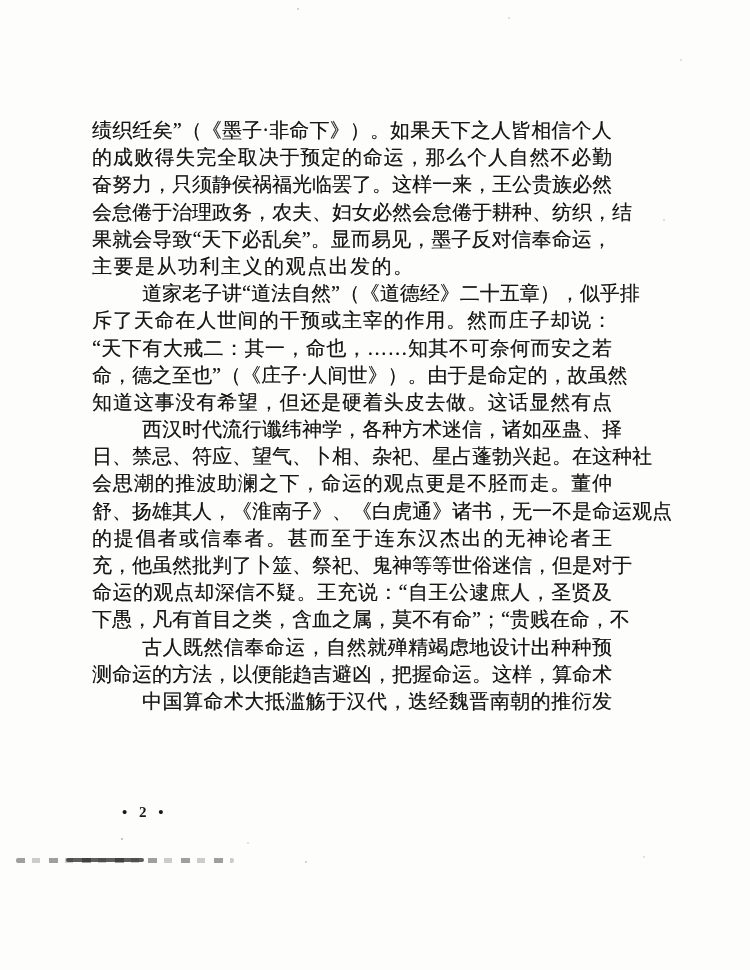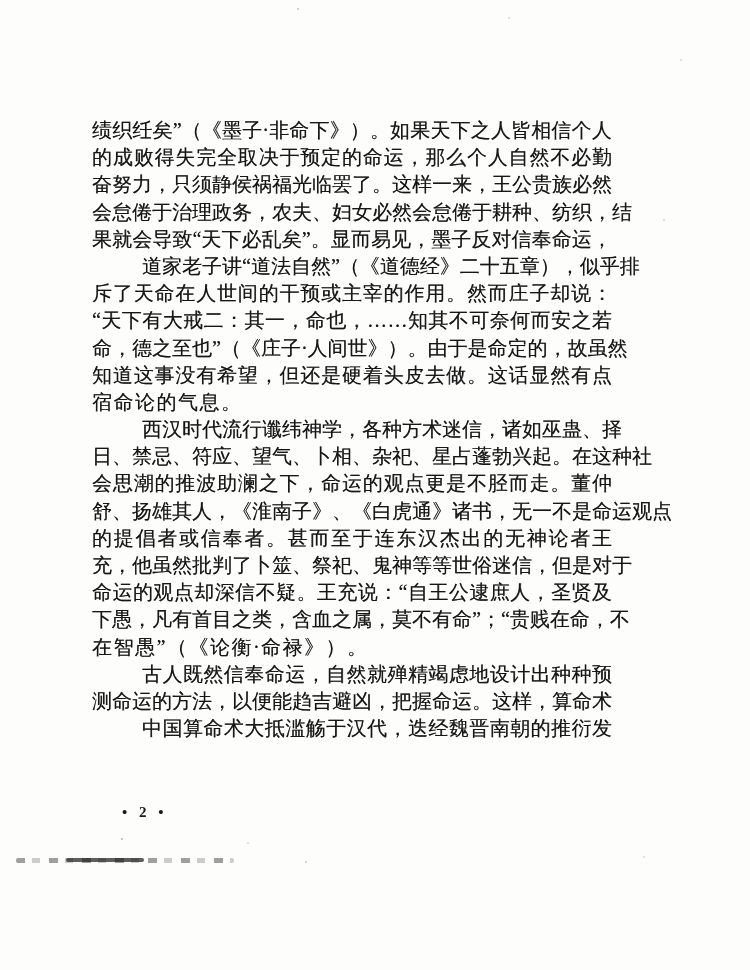--- a/index.html
+++ b/index.html
@@ -232,20 +232,21 @@
           <span>墨</span>
           <span>子</span>
           <span>反</span>
           <span>对</span>
           <span>信</span>
           <span>奉</span>
           <span>命</span>
           <span>运</span>
           <span>，</span>
         </div>
+        <div class="line end">主要是从功利主义的观点出发的。</div>
       </div>
       <div>
         <div class="line fill indent">
           <span>道</span>
           <span>家</span>
           <span>老</span>
           <span>子</span>
           <span>讲</span>
           <span>“</span>
           <span>道</span>
@@ -374,21 +375,20 @@
           <span>去</span>
           <span>做</span>
           <span>。</span>
           <span>这</span>
           <span>话</span>
           <span>显</span>
           <span>然</span>
           <span>有</span>
           <span>点</span>
         </div>
-        <div class="line end">宿命论的气息。</div>
       </div>
       <div>
         <div class="line fill indent">
           <span>西</span>
           <span>汉</span>
           <span>时</span>
           <span>代</span>
           <span>流</span>
           <span>行</span>
           <span>谶</span>
@@ -604,21 +604,20 @@
           <span>”</span>
           <span>；</span>
           <span>“</span>
           <span>贵</span>
           <span>贱</span>
           <span>在</span>
           <span>命</span>
           <span>，</span>
           <span>不</span>
         </div>
-        <div class="line end">在智愚”（《论衡·命禄》）。</div>
       </div>
       <div>
         <div class="line fill indent">
           <span>古</span>
           <span>人</span>
           <span>既</span>
           <span>然</span>
           <span>信</span>
           <span>奉</span>
           <span>命</span>

